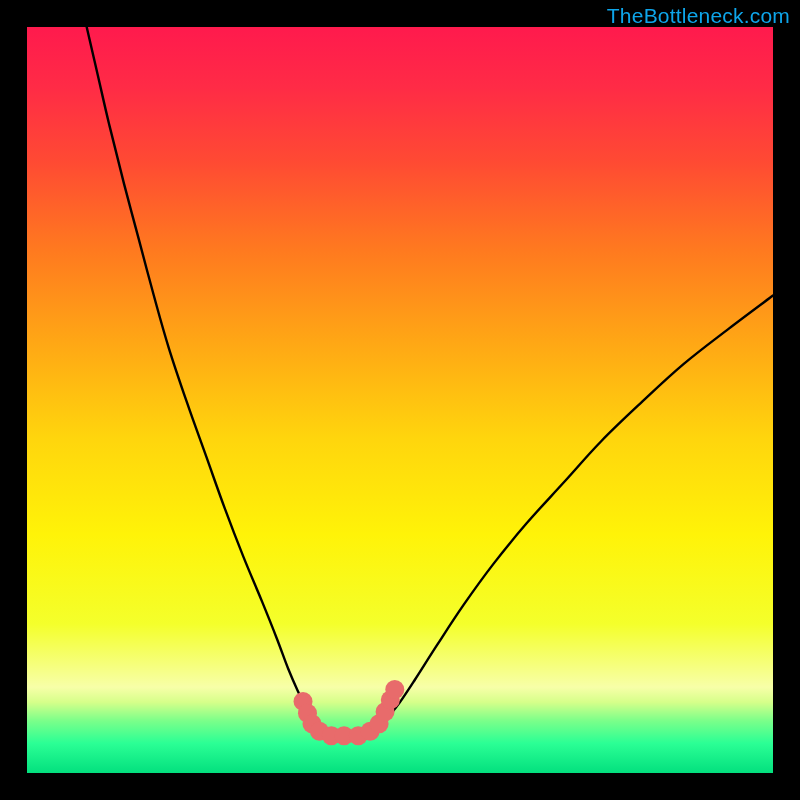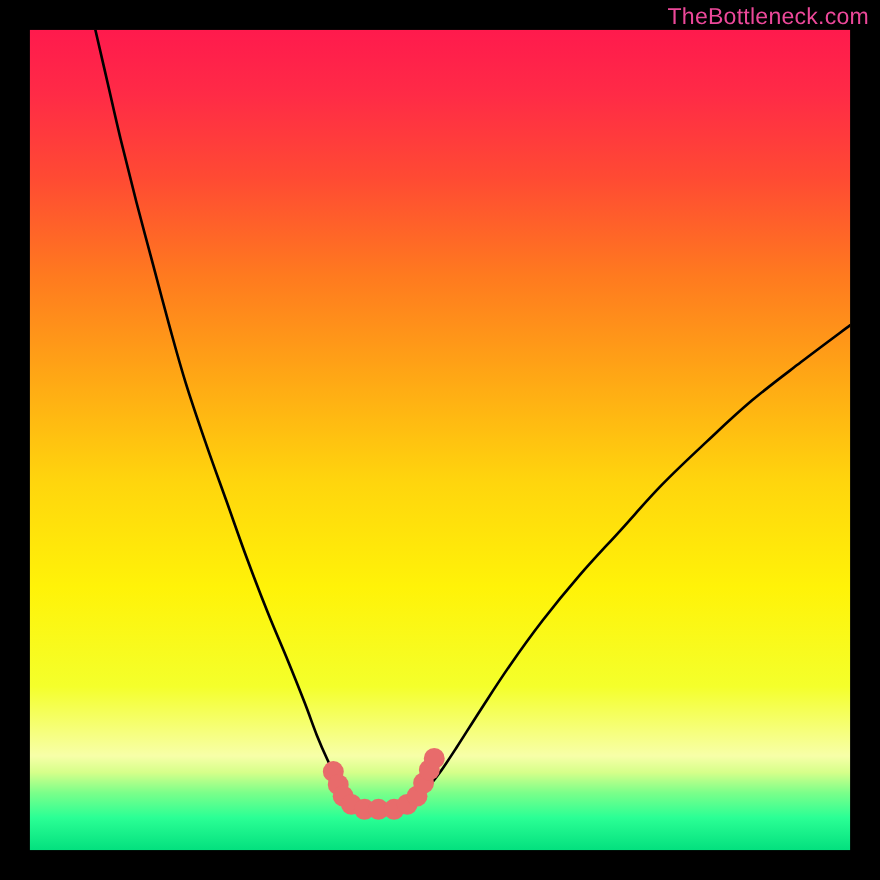--- a/index.html
+++ b/index.html
@@ -24,21 +24,21 @@
     left: 27px;
     top: 27px;
     width: 746px;
     height: 746px;
     
   }
   .watermark {
     position: absolute;
     top: 4px;
     right: 10px;
-    color: #ec4899;
+    color: #0ea5e9;
     font-size: 21px;
     font-weight: 400;
     letter-spacing: 0.2px;
     user-select: none;
   }
   svg {
     display: block;
   }
 </style>
 </head>

